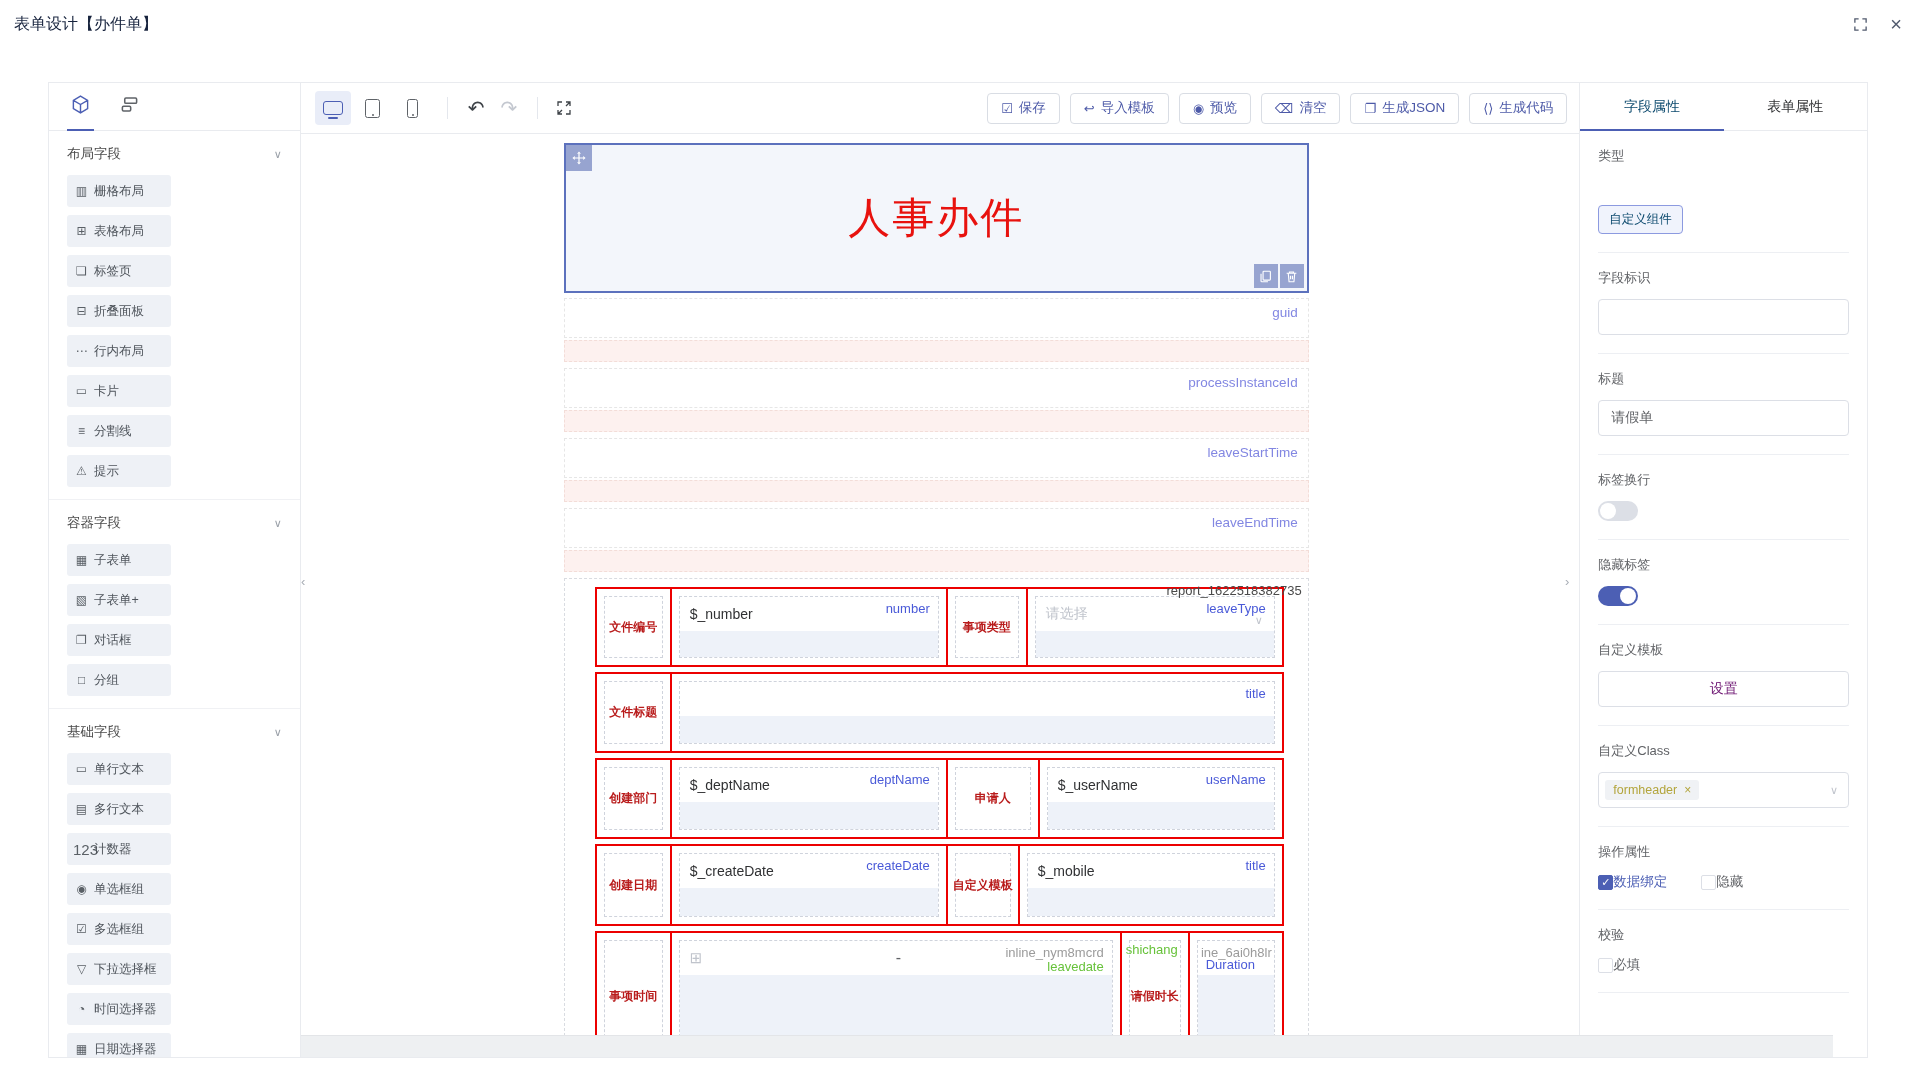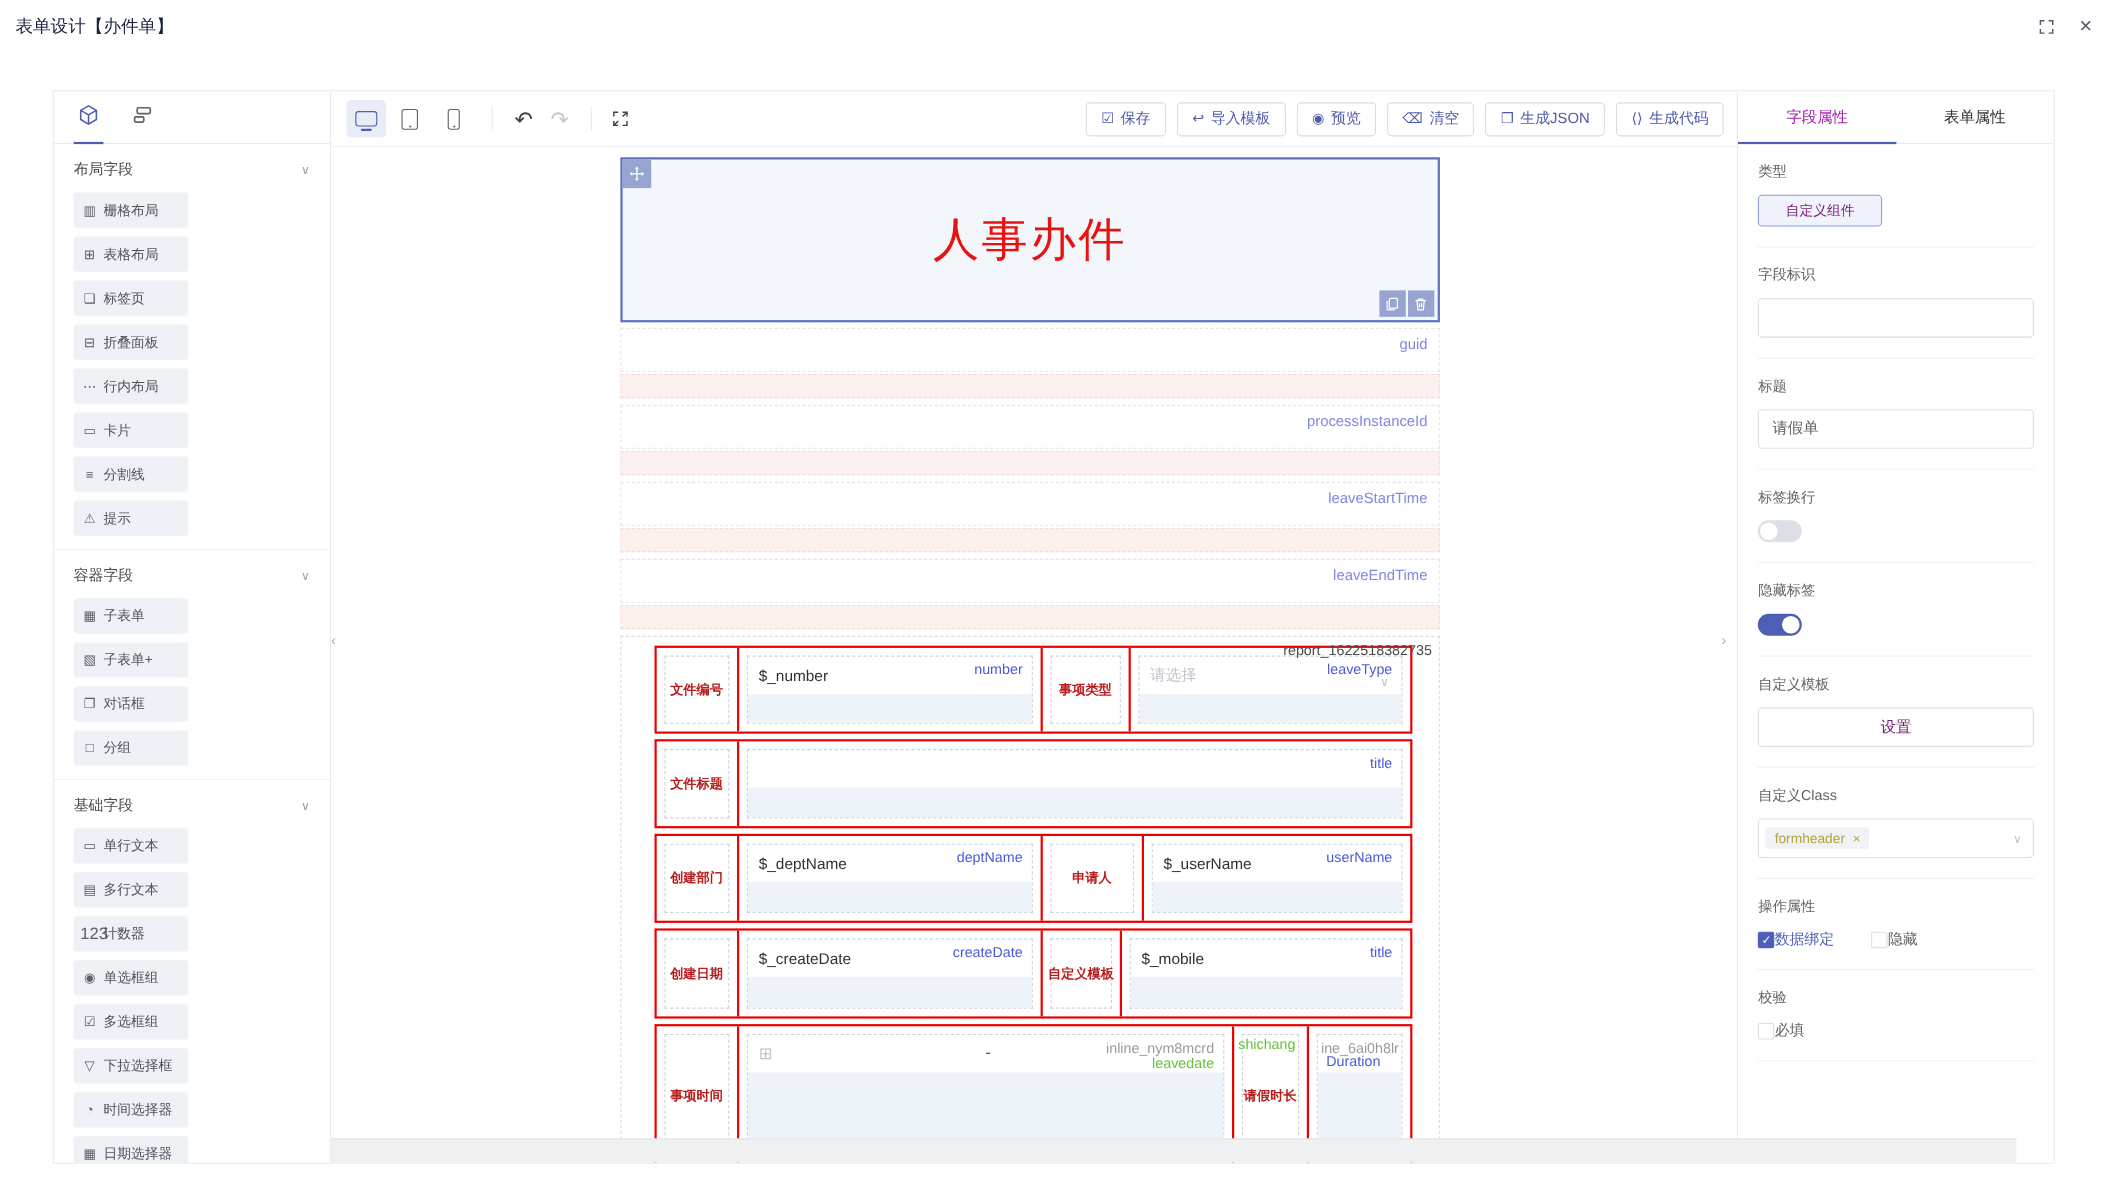--- a/index.html
+++ b/index.html
@@ -97,27 +97,27 @@
   .fill { flex:1; background:#eef2f9; }
   .selchev { position:absolute; right:11px; top:17px; color:#c0c4cc; font-size:11px; }
   .cal-ico { color:#c0c4cc; font-size:15px; margin-right:8px; }
   .range-sep { position:absolute; left:50%; top:8px; color:#606266; }
   .dur-blue { position:absolute; top:16px; left:8px; font-size:13px; color:#4a5ad8; }
 
   
   .rpanel { width:288px; border-left:1px solid #e9ebef; overflow:hidden; }
   .rtabs { height:48px; border-bottom:1px solid #e9ebef; display:flex; }
   .rtab { flex:1; display:flex; align-items:center; justify-content:center; font-size:14px; color:#303133; position:relative; cursor:pointer; }
-  .rtab.active { color:#a21caf; }
+  .rtab.active { color:#0c4a6e; }
   .rtab.active::after { content:""; position:absolute; left:0; right:0; bottom:-1px; height:2px; background:#4c5fb4; }
   .rbody { padding:0 18px; }
   .pgroup { padding:16px 0 18px; border-bottom:1px solid #edeff3; }
   .plabel { font-size:13px; color:#606266; margin-bottom:12px; }
-  .ptag { display:inline-block; border:1px solid #8c9ae0; background:#f0f3fc; color:#701a75;
-    font-size:12.5px; border-radius:4px; padding:5px 24px; }
+  .ptag { display:inline-block; border:1px solid #8c9ae0; background:#f0f3fc; color:#0c4a6e;
+    font-size:12.5px; border-radius:4px; padding:5px 10px;margin-top:28px; }
   .pinput { width:100%; height:36px; border:1px solid #dcdfe6; border-radius:4px; padding:0 12px;
     font-size:14px; color:#606266; outline:none; background:#fff; font-family:inherit; }
   .toggle { width:40px; height:20px; border-radius:10px; background:#dcdfe6; position:relative; cursor:pointer; }
   .toggle::after { content:""; position:absolute; width:16px; height:16px; border-radius:50%; background:#fff; top:2px; left:2px; }
   .toggle.on { background:#4c5fb4; }
   .toggle.on::after { left:22px; }
   .pbtn { width:100%; height:36px; border:1px solid #dcdfe6; border-radius:4px; background:#fff;
     font-size:14px; color:#701a75; display:flex; align-items:center; justify-content:center; cursor:pointer; }
   .pselect { width:100%; height:36px; border:1px solid #dcdfe6; border-radius:4px; position:relative;
     display:flex; align-items:center; padding:0 24px 0 6px; cursor:pointer; }

